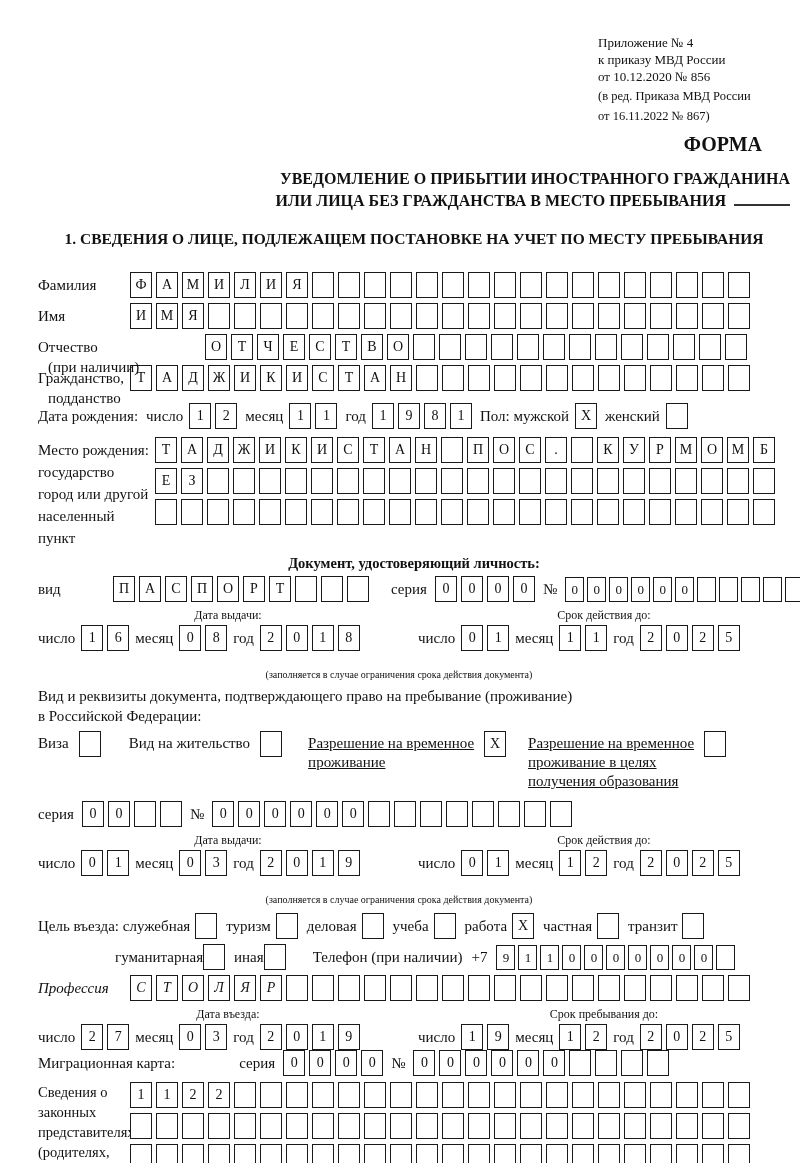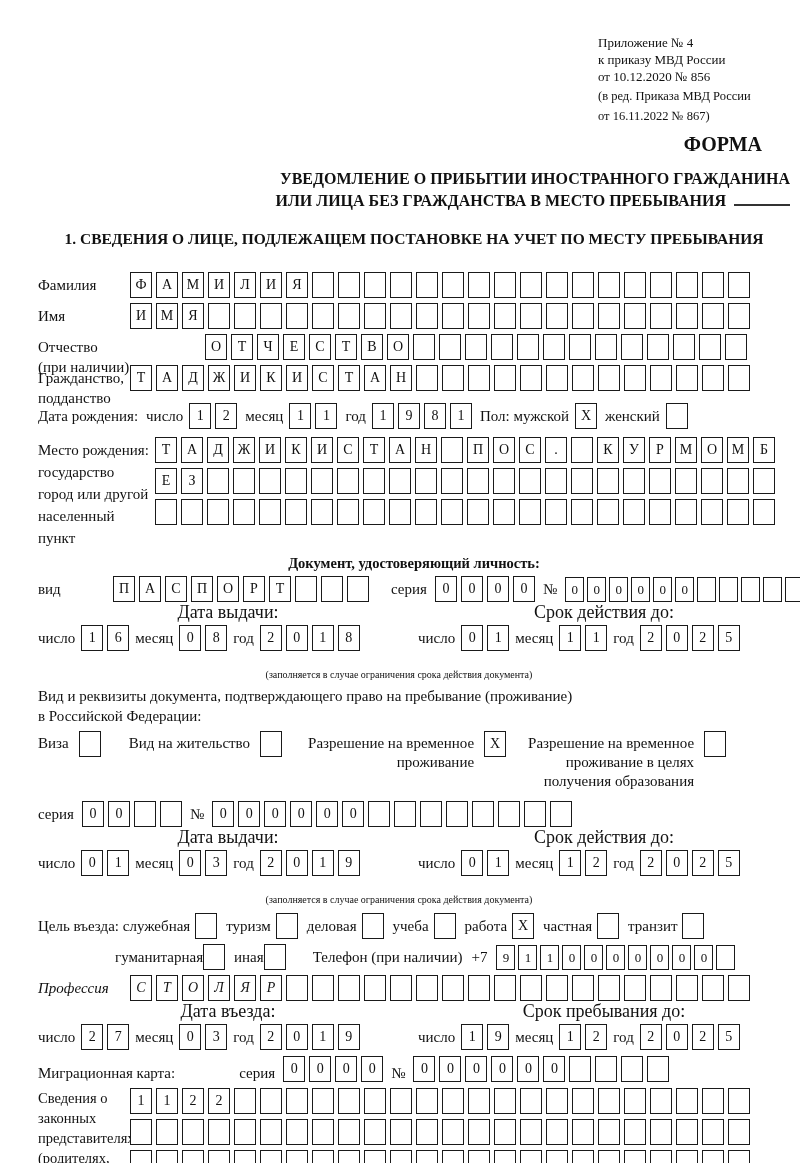--- a/index.html
+++ b/index.html
@@ -28,21 +28,21 @@
     width:22px; height:26px; flex:none;
     border:1.6px solid #1a1a1a; background:#fff;
     display:flex; align-items:center; justify-content:center;
     font-size:14px; line-height:1;
   }
   .cells.sm { gap:3px; }
   .cells.sm .cell { width:19px; height:25px; font-size:13px; }
 
   .lbl { flex:none; }
   .lbl2 { position:relative; flex:none; line-height:26px; }
-  .lbl2 .sub { position:absolute; left:0; top:25px; line-height:17px; white-space:nowrap; }
+  .lbl2 .sub { position:absolute; left:10px; top:25px; line-height:17px; white-space:nowrap; }
 
   .w92  { width:92px; }
   .w167 { width:167px; }
   .w67  { width:67px; }
 
   .rows-start { margin-top:24px; }
 
   
   .dg { display:flex; align-items:center; gap:6px; }
   .birth-row { gap:8px; margin-top:12px; }
@@ -51,49 +51,49 @@
   .bp { display:flex; margin-top:8px; }
   .bp-lbls { width:117px; flex:none; line-height:22px; padding-top:2px; }
   .bp-rows .cells { margin-bottom:5px; }
 
   .doc-h { text-align:center; font-weight:bold; font-size:14.5px; margin-top:6px; }
 
   .vid-row { margin-top:4px; gap:8px; }
   .vid-row .gap-l { margin-left:14px; }
 
   
-  .dates-h { display:flex; font-size:18px; }
+  .dates-h { display:flex; margin-top:6px; font-size:12px; }
   .dates-h .dh-left { width:380px; text-align:center; }
   .dates-h .dh-right { flex:1; text-align:center; }
   .dates { display:flex; margin-top:2px; }
   .dates .d-left { width:380px; display:flex; align-items:center; gap:6px; }
   .dates .d-right { display:flex; align-items:center; gap:6px; }
   .note { font-size:10px; text-align:center; padding-right:30px; margin-top:18px; }
 
   .plain-line { margin-top:8px; }
   .plain-line2 { margin-top:3px; }
 
   
   .opts { display:flex; align-items:flex-start; margin-top:6px; }
   .opt { display:flex; align-items:flex-start; gap:10px; }
   .opt .olbl { line-height:19px; padding-top:3px; }
-  .opt .olbl.c { text-align:right; }
+  .opt .olbl.c { text-align:left;text-decoration:underline; }
   .ml28 { margin-left:28px; } .ml26 { margin-left:26px; } .ml22 { margin-left:22px; }
 
   .series-row { margin-top:10px; gap:8px; }
 
   .purpose-row { margin-top:8px; gap:9px; flex-wrap:nowrap; }
   .purpose-row .po { display:flex; align-items:center; gap:5px; }
   .purpose2-row { margin-top:5px; margin-left:77px; gap:9px; }
   .purpose2-row .po { display:flex; align-items:center; }
   .phone-lbl { margin-left:18px; }
 
   .prof-row { margin-top:5px;font-style:italic; }
 
-  .mig-row { margin-top:6px; gap:8px;align-items:flex-end; }
+  .mig-row { margin-top:0; gap:8px; }
   .mig-row .gap-big { margin-left:56px; }
 
   
   .rep { display:flex; margin-top:6px; }
   .rep-lbls { width:92px; flex:none; line-height:20px; font-size:14.5px; }
   .rep-rows .cells { margin-bottom:5px; }
   .rep-note { font-size:13px; text-align:center; margin-top:8px; }
 </style>
 </head>
 <body>

